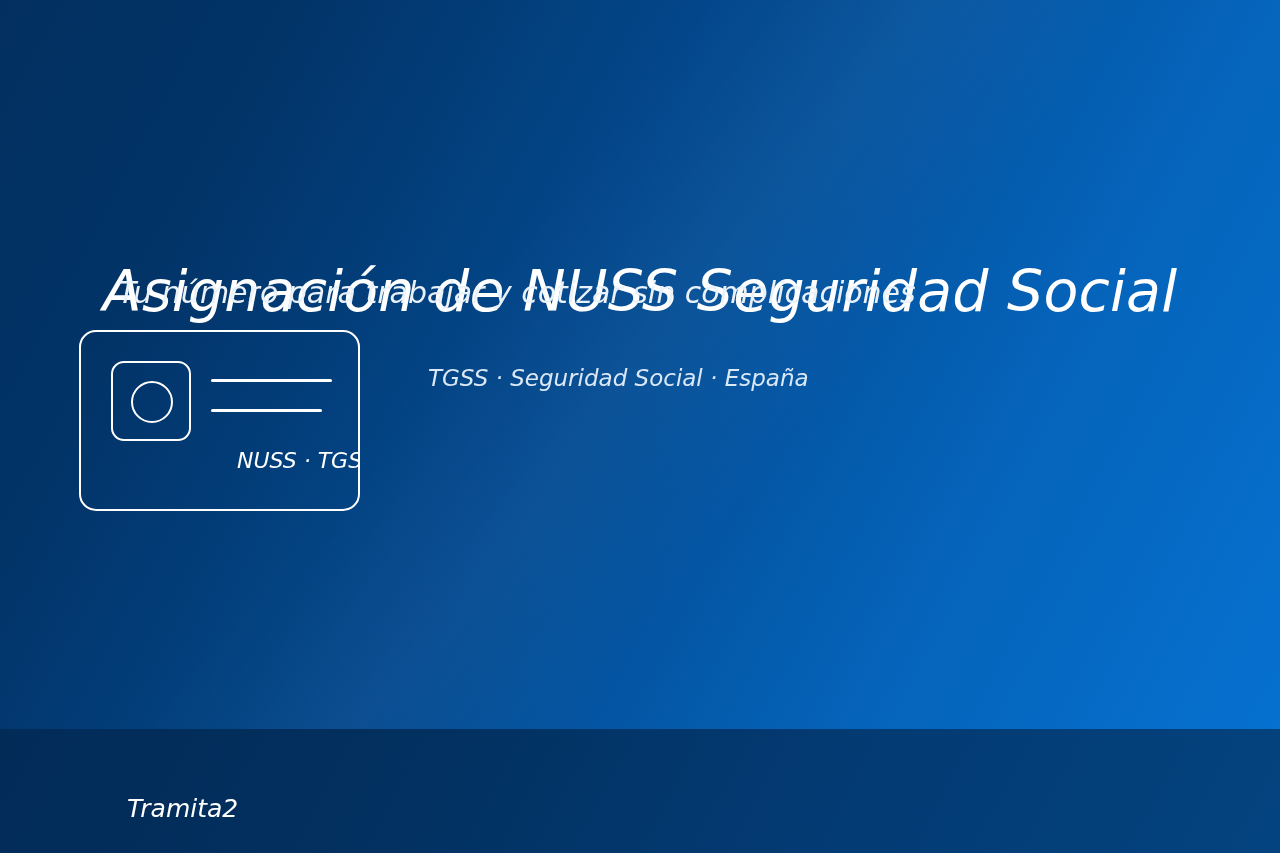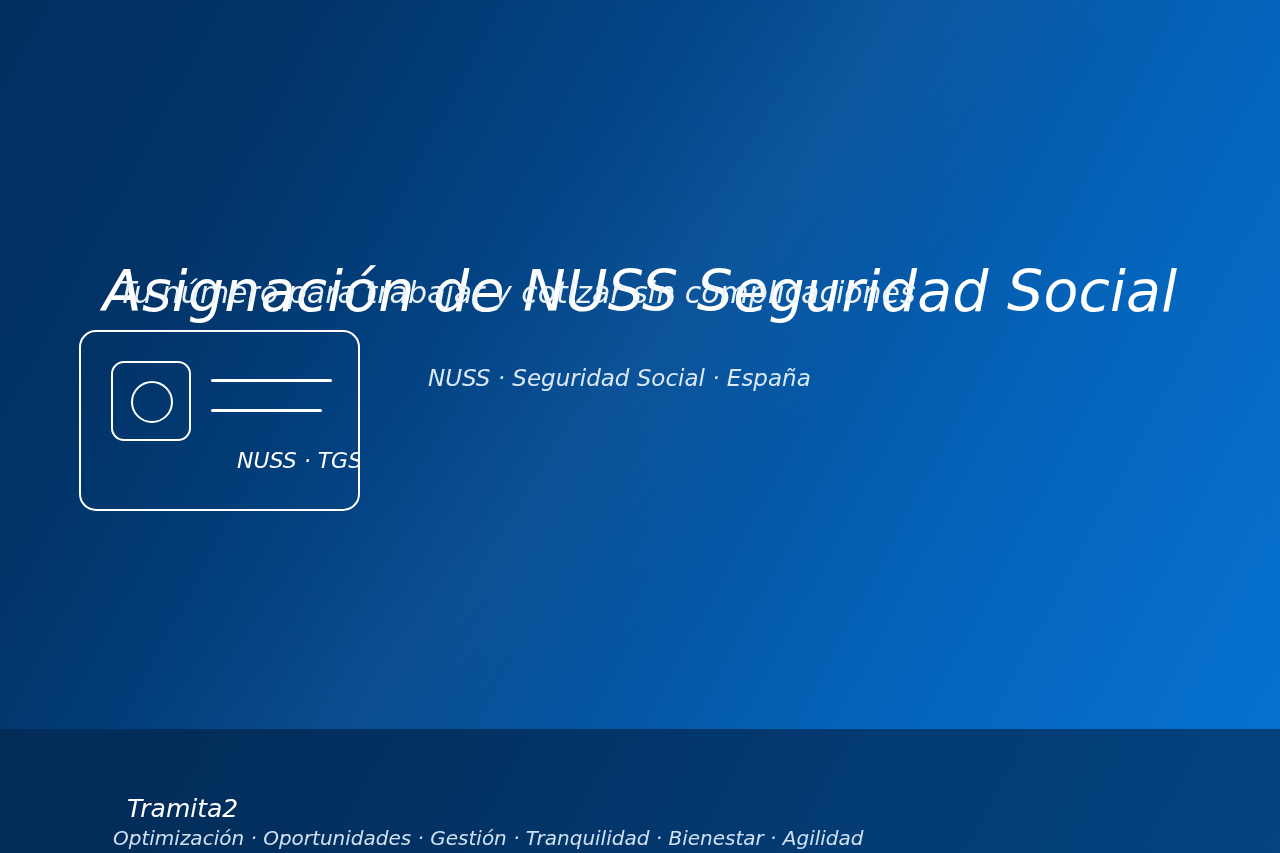--- a/index.html
+++ b/index.html
@@ -193,21 +193,20 @@
     <div class="card-photo">
       <div class="card-photo-circle"></div>
     </div>
 
     <div class="card-line card-line-1"></div>
     <div class="card-line card-line-2"></div>
 
     <div class="card-caption">NUSS · TGSS</div>
   </div>
 
-  <div class="tagline">NUSS · Seguridad Social · España</div>
+  <div class="tagline">TGSS · Seguridad Social · España</div>
 
   <div class="footer"></div>
 
   <div class="footer-brand">Tramita2</div>
 
-  <div class="footer-keywords">Optimización · Oportunidades · Gestión · Tranquilidad · Bienestar · Agilidad</div>
 
 </div>
 
 </body></html>

